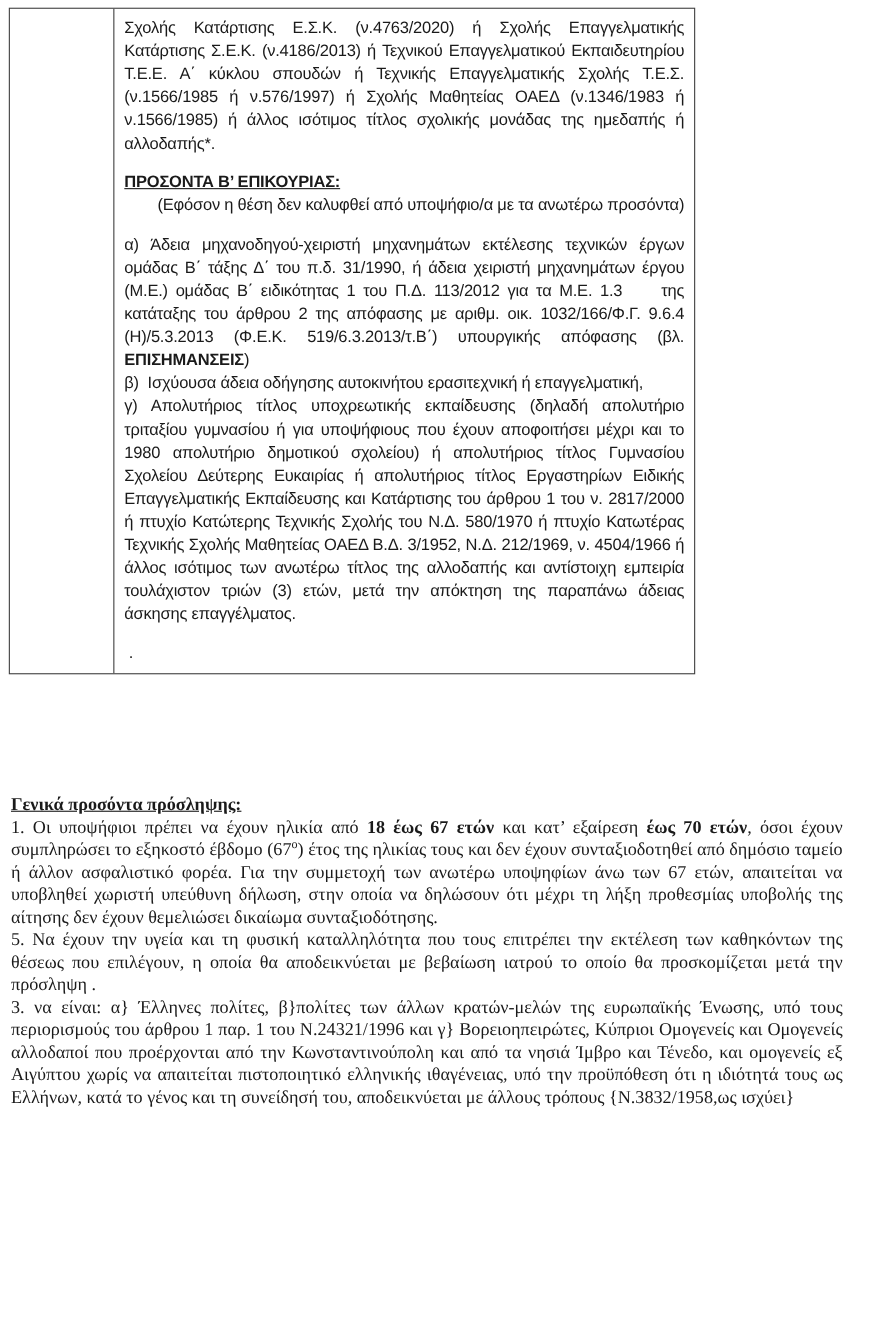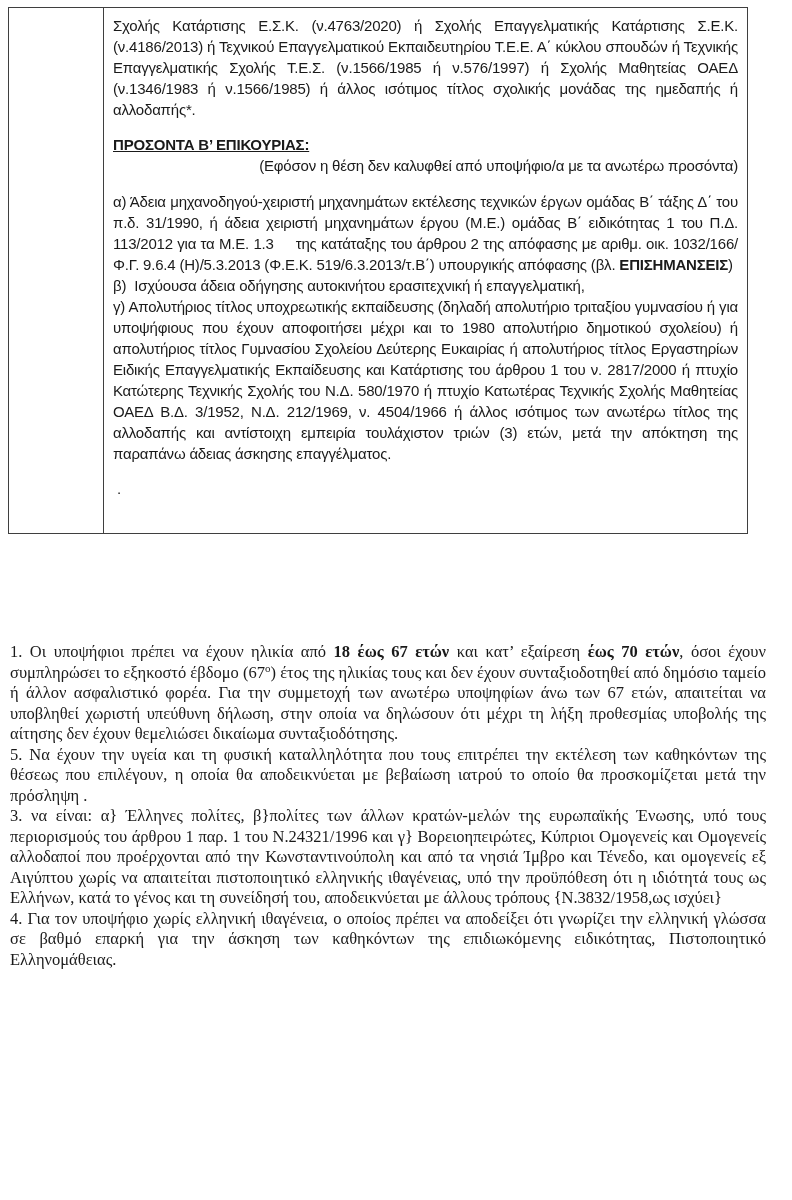--- a/index.html
+++ b/index.html
@@ -13,21 +13,21 @@
     min-height: 1200px;
     background: #ffffff;
     color: #1a1a1a;
     box-sizing: border-box;
   }
 
   
   .qual-table {
     display: flex;
     margin: 7px 0 0 8px;
-    width: 740px;
+    width: 624px;
     min-height: 527px;
     border: 1px solid #3f3f3f;
     box-sizing: border-box;
   }
   .qual-table .label-cell {
     width: 95px;
     flex: 0 0 95px;
     border-right: 1px solid #3f3f3f;
     box-sizing: border-box;
   }
@@ -97,25 +97,25 @@
 
       <p>γ) Απολυτήριος τίτλος υποχρεωτικής εκπαίδευσης (δηλαδή απολυτήριο τριταξίου γυμνασίου ή για υποψήφιους που έχουν αποφοιτήσει μέχρι και το 1980 απολυτήριο δημοτικού σχολείου) ή απολυτήριος τίτλος Γυμνασίου Σχολείου Δεύτερης Ευκαιρίας ή απολυτήριος τίτλος Εργαστηρίων Ειδικής Επαγγελματικής Εκπαίδευσης και Κατάρτισης του άρθρου 1 του ν. 2817/2000 ή πτυχίο Κατώτερης Τεχνικής Σχολής του Ν.Δ. 580/1970 ή πτυχίο Κατωτέρας Τεχνικής Σχολής Μαθητείας ΟΑΕΔ Β.Δ. 3/1952, Ν.Δ. 212/1969, ν. 4504/1966 ή άλλος ισότιμος των ανωτέρω τίτλος της αλλοδαπής και αντίστοιχη εμπειρία τουλάχιστον τριών (3) ετών, μετά την απόκτηση της παραπάνω άδειας άσκησης επαγγέλματος.</p>
 
       <div class="sp-lg"></div>
 
       <p>&nbsp;.</p>
     </div>
   </div>
 
   <div class="general">
+    <p class="general-heading">Γενικά προσόντα πρόσληψης:</p>
 
     <p><span>1. Οι υποψήφιοι πρέπει να έχουν ηλικία από </span><span class="inline-bold">18 έως 67 ετών</span><span> και κατ’ εξαίρεση </span><span class="inline-bold">έως 70 ετών</span><span>, όσοι έχουν συμπληρώσει το εξηκοστό έβδομο (67</span><sup class="ord">ο</sup><span>) έτος της ηλικίας τους και δεν έχουν συνταξιοδοτηθεί από δημόσιο ταμείο ή άλλον ασφαλιστικό φορέα. Για την συμμετοχή των ανωτέρω υποψηφίων άνω των 67 ετών, απαιτείται να υποβληθεί χωριστή υπεύθυνη δήλωση, στην οποία να δηλώσουν ότι μέχρι τη λήξη προθεσμίας υποβολής της αίτησης δεν έχουν θεμελιώσει δικαίωμα συνταξιοδότησης.</span></p>
 
     <p>5. Να έχουν την υγεία και τη φυσική καταλληλότητα που τους επιτρέπει την εκτέλεση των καθηκόντων της θέσεως που επιλέγουν, η οποία θα αποδεικνύεται με βεβαίωση ιατρού το οποίο θα προσκομίζεται μετά την πρόσληψη .</p>
 
     <p>3. να είναι: α} Έλληνες πολίτες, β}πολίτες των άλλων κρατών-μελών της ευρωπαϊκής Ένωσης, υπό τους περιορισμούς του άρθρου 1 παρ. 1 του Ν.24321/1996 και γ} Βορειοηπειρώτες, Κύπριοι Ομογενείς και Ομογενείς αλλοδαποί που προέρχονται από την Κωνσταντινούπολη και από τα νησιά Ίμβρο και Τένεδο, και ομογενείς εξ Αιγύπτου χωρίς να απαιτείται πιστοποιητικό ελληνικής ιθαγένειας, υπό την προϋπόθεση ότι η ιδιότητά τους ως Ελλήνων, κατά το γένος και τη συνείδησή του, αποδεικνύεται με άλλους τρόπους {Ν.3832/1958,ως ισχύει}</p>
 
-    <p>4. Για τον υποψήφιο χωρίς ελληνική ιθαγένεια, ο οποίος πρέπει να αποδείξει ότι γνωρίζει την ελληνική γλώσσα σε βαθμό επαρκή για την άσκηση των καθηκόντων της επιδιωκόμενης ειδικότητας, Πιστοποιητικό Ελληνομάθειας.</p>
 
 
   </div>
 
 </div>
 
 </body></html>

